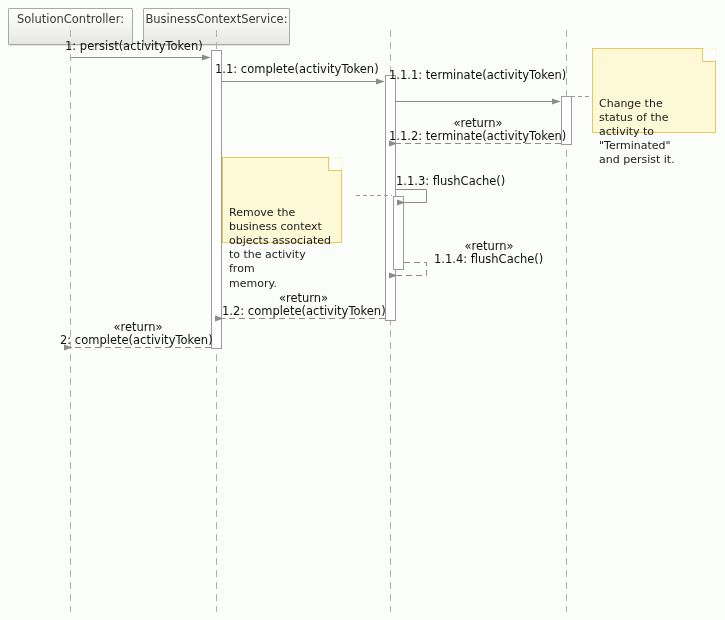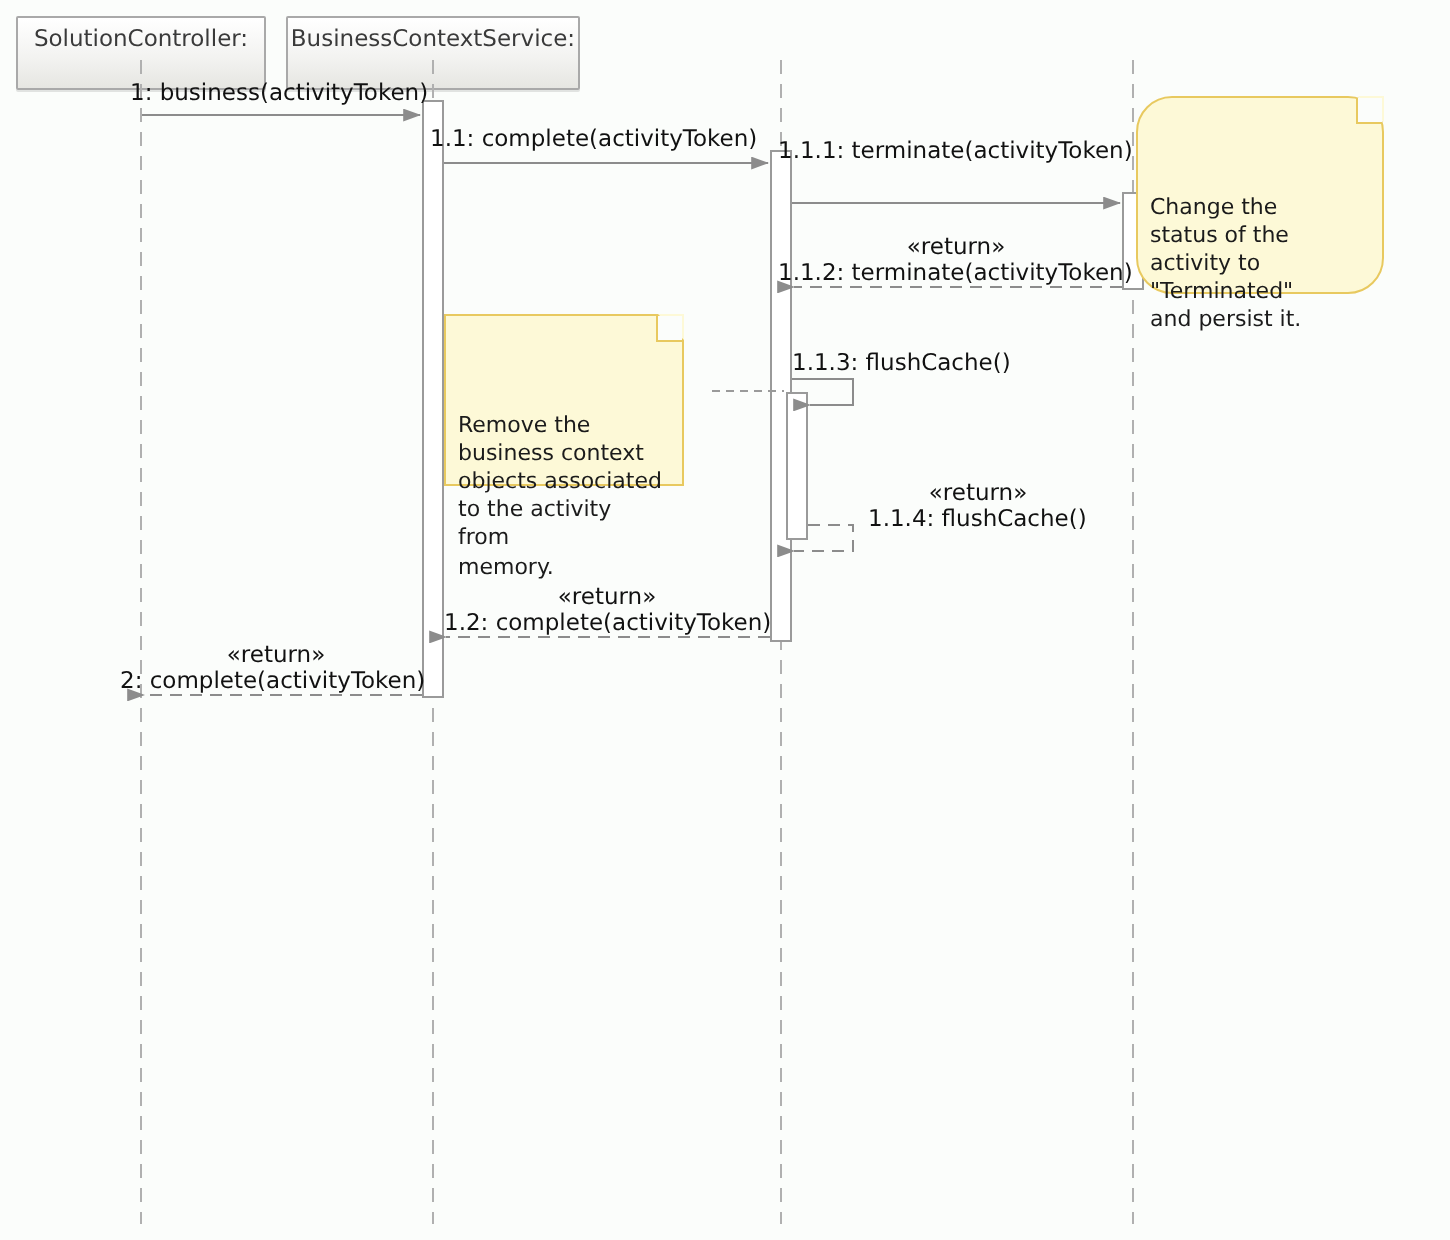--- a/index.html
+++ b/index.html
@@ -139,21 +139,21 @@
 
     <line x1="385" y1="318.5" x2="223" y2="318.5" stroke="#8c8c8c" stroke-width="1" stroke-dasharray="6,4" marker-end="url(#ah-solid-l)"></line>
 
     <line x1="211" y1="347.5" x2="72" y2="347.5" stroke="#8c8c8c" stroke-width="1" stroke-dasharray="6,4" marker-end="url(#ah-solid-l)"></line>
 
     <line x1="571" y1="96.5" x2="593" y2="96.5" stroke="#9a9a9a" stroke-width="1" stroke-dasharray="4,3"></line>
     <line x1="356" y1="195.5" x2="392" y2="195.5" stroke="#9a9a9a" stroke-width="1" stroke-dasharray="4,3"></line>
   </svg>
 
   <div class="msg" style="left:65px; top:40px;">
-    <span>1: business(activityToken)</span>
+    <span>1: persist(activityToken)</span>
   </div>
 
   <div class="msg" style="left:215px; top:63px;">
     <span>1.1: complete(activityToken)</span>
   </div>
 
   <div class="msg" style="left:389px; top:69px;">
     <span>1.1.1: terminate(activityToken)</span>
   </div>
 
@@ -174,21 +174,21 @@
   <div class="msg" style="left:222px; top:292px; width:163px;">
     <span class="ret">«return»</span>
     <span>1.2: complete(activityToken)</span>
   </div>
 
   <div class="msg" style="left:60px; top:321px; width:156px;">
     <span class="ret">«return»</span>
     <span>2: complete(activityToken)</span>
   </div>
 
-  <div class="note" style="left:568px; top:48px; width:124px; height:99px;border-radius:18px;">
+  <div class="note" style="left:592px; top:48px; width:124px; height:85px;">
     <div class="foldtri"></div>
     <div class="fold" style="background:#fbfdfb; border-left:1px solid #e8c95f; border-bottom:1px solid #e8c95f; width:12px; height:12px; right:0; top:0;"></div>
     <span>Change the
 status of the
 activity to
 "Terminated"
 and persist it.</span>
   </div>
 
   <div class="note" style="left:222px; top:157px; width:120px; height:86px;">

